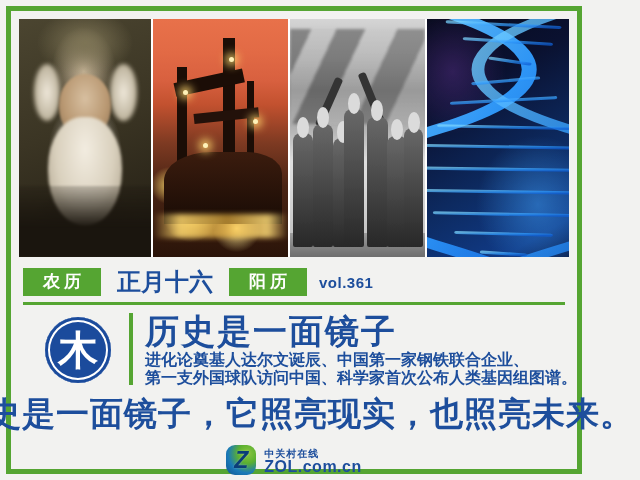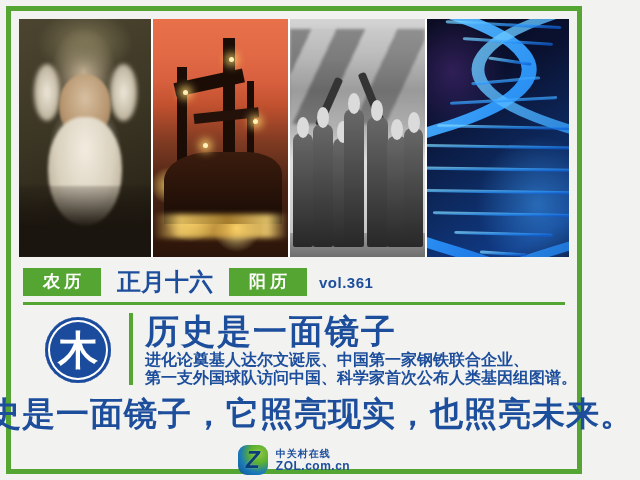--- a/index.html
+++ b/index.html
@@ -223,21 +223,21 @@
     position:relative;overflow:hidden;flex:0 0 auto;
   }
   .logomark .z{
     position:absolute;left:0;top:0;width:100%;height:100%;
     display:flex;align-items:center;justify-content:center;
     color:#0b3e78;font-size:23px;font-weight:bold;font-style:italic;
     line-height:1;text-shadow:0 0 2px rgba(255,255,255,.35);
   }
   .logotext{line-height:13px;}
   .logocn{color:#1d4e9c;font-weight:bold;font-size:10px;letter-spacing:1px;}
-  .logoen{color:#1d4e9c;font-weight:bold;font-size:12px;letter-spacing:.5px;}
+  .logoen{color:#1d4e9c;font-weight:bold;font-size:16px;letter-spacing:.5px;}
 </style>
 </head>
 <body>
 
 <div class="poster">
   <div class="frame">
 
     <div class="photos">
 
       <div class="photo p1 darwin">

